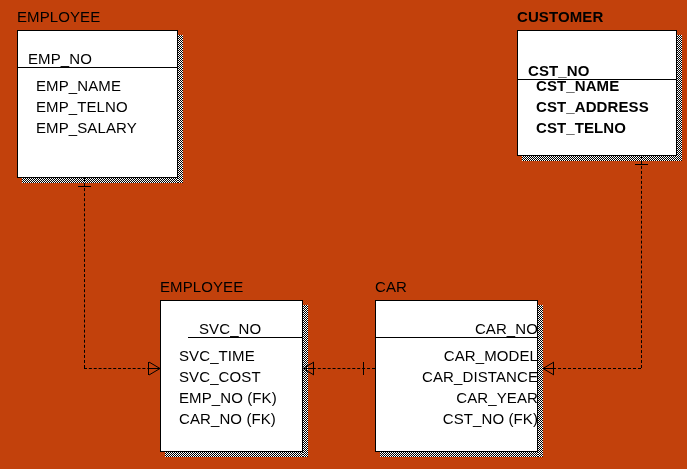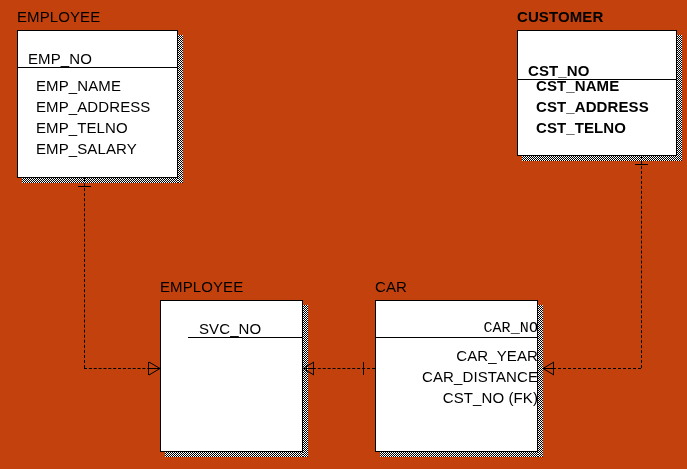--- a/index.html
+++ b/index.html
@@ -128,21 +128,20 @@
   <div class="entity" style="left:17px; top:30px; width:161px; height:148px;">
     <div class="entity-title">EMPLOYEE</div>
     <div class="shadow-r"></div>
     <div class="shadow-b"></div>
     <div class="entity-box"></div>
     <div class="pk-section" style="height:38px;">
       <div class="field">EMP_NO</div>
     </div>
     <div class="attr-section" style="top:38px;">
       <div class="field">EMP_NAME</div>
-      <div class="field">EMP_ADDRESS</div>
       <div class="field">EMP_TELNO</div>
       <div class="field">EMP_SALARY</div>
     </div>
   </div>
 
   <div class="entity" style="left:517px; top:30px; width:160px; height:126px;font-weight:bold;">
     <div class="entity-title">CUSTOMER</div>
     <div class="shadow-r"></div>
     <div class="shadow-b"></div>
     <div class="entity-box"></div>
@@ -157,33 +156,40 @@
   </div>
 
   <div class="entity" style="left:160px; top:300px; width:143px; height:152px;">
     <div class="entity-title">EMPLOYEE</div>
     <div class="shadow-r"></div>
     <div class="shadow-b"></div>
     <div class="entity-box"></div>
     <div class="pk-section" style="height:38px;margin-left:28px;">
       <div class="field">SVC_NO</div>
     </div>
+    <div class="attr-section" style="top:38px;">
+      <div class="field">SVC_TIME</div>
+      <div class="field">SVC_COST</div>
+      <div class="field">EMP_NO (FK)</div>
+      <div class="field">CAR_NO (FK)</div>
+    </div>
   </div>
 
   <div class="entity" style="left:375px; top:300px; width:163px; height:152px;text-align:right;">
     <div class="entity-title">CAR</div>
     <div class="shadow-r"></div>
     <div class="shadow-b"></div>
     <div class="entity-box"></div>
-    <div class="pk-section" style="height:38px;font-family:Liberation Mono, monospace;">
+    <div class="pk-section" style="height:38px;">
       <div class="field">CAR_NO</div>
     </div>
     <div class="attr-section" style="top:38px;">
+      <div class="field">CAR_MODEL</div>
+      <div class="field">CAR_DISTANCE</div>
       <div class="field">CAR_YEAR</div>
-      <div class="field">CAR_DISTANCE</div>
       <div class="field">CST_NO (FK)</div>
     </div>
   </div>
 
   <div class="dash-v" style="left:84px; top:178px; height:190px;"></div>
 
   <div class="dash-h" style="left:84px; top:368px; width:76px;"></div>
 
   <div class="tick-h" style="left:78px; top:186px;"></div>
 

